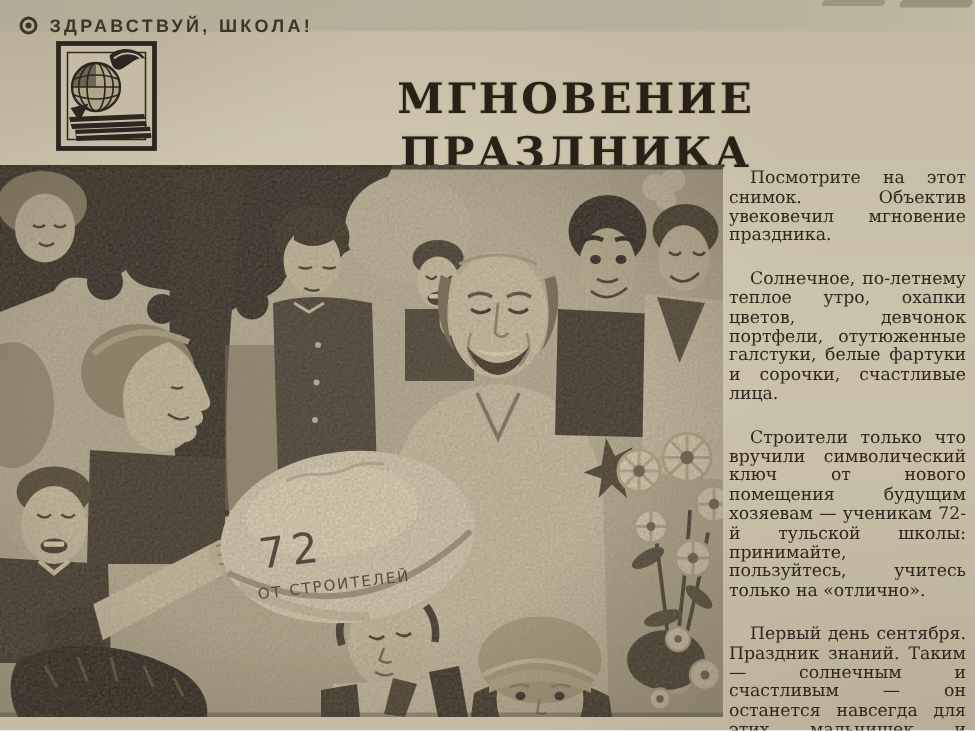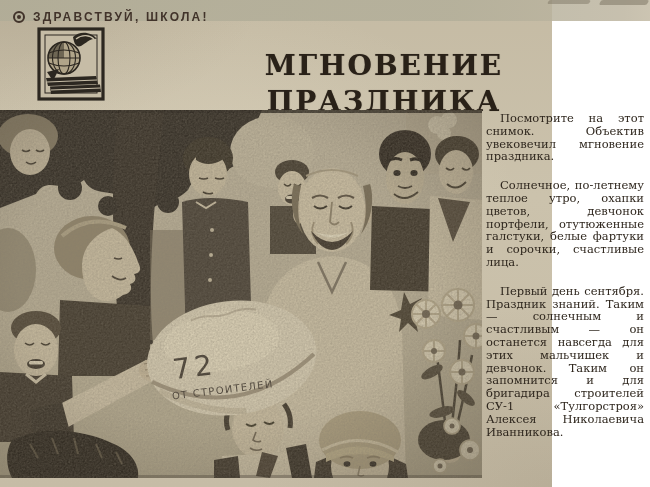--- a/index.html
+++ b/index.html
@@ -1,17 +1,17 @@
 <!DOCTYPE html>
 <html lang="ru"><head>
 <meta charset="utf-8">
 <style>
   html,body{margin:0;padding:0;}
   body{width:650px;height:487px;overflow:hidden;font-family:"DejaVu Serif",serif;}
-  .page{position:relative;width:552px;height:487px;
+  .page{position:relative;width:650px;height:487px;
     background:
       radial-gradient(ellipse 420px 260px at 40% 38%, rgba(236,228,206,0.35), rgba(0,0,0,0) 70%),
       radial-gradient(ellipse 500px 300px at 100% 100%, rgba(120,108,86,0.18), rgba(0,0,0,0) 60%),
       radial-gradient(ellipse 400px 200px at 0% 0%, rgba(110,98,78,0.15), rgba(0,0,0,0) 65%),
       linear-gradient(180deg,#c5bba4 0%,#cbc2ac 40%,#c6bca6 100%);
   }
   .rubric-band{position:absolute;left:0;top:7;width:650px;height:21px;
     background:linear-gradient(90deg,#b0ac97 0%,#b3af9a 70%,#bdb5a0 96%,#c3bAA4 100%);
     opacity:.85;}
   .rubric{position:absolute;left:13px;top:10px;display:flex;align-items:center;gap:8px;
@@ -278,17 +278,18 @@
       <rect x="0" y="365" width="482" height="3" fill="#3a342b" opacity="0.35"></rect>
 
       <rect width="482" height="368" fill="url(#vig)"></rect>
       <rect width="482" height="368" filter="url(#grain)" opacity="0.35"></rect>
     </svg>
   </div>
 
   <div class="column">
     <p>Посмотрите на этот снимок. Объектив увековечил мгновение праздника.</p>
     <p>Солнечное, по-летнему теплое утро, охапки цветов, девчонок портфели, отутюженные галстуки, белые фартуки и сорочки, счастливые лица.</p>
+    <p>Строители только что вручили символический ключ от нового помещения будущим хозяевам — ученикам 72-й тульской школы: принимайте, пользуйтесь, учитесь только на «отлично».</p>
     <p>Первый день сентября. Праздник знаний. Таким — солнечным и счастливым — он останется навсегда для этих мальчишек и девчонок. Таким он запомнится и для бригадира строителей СУ-1 «Тулгорстроя» Алексея Николаевича Иванникова.</p>
 
   </div>
 
 </div>
 
 </body></html>

